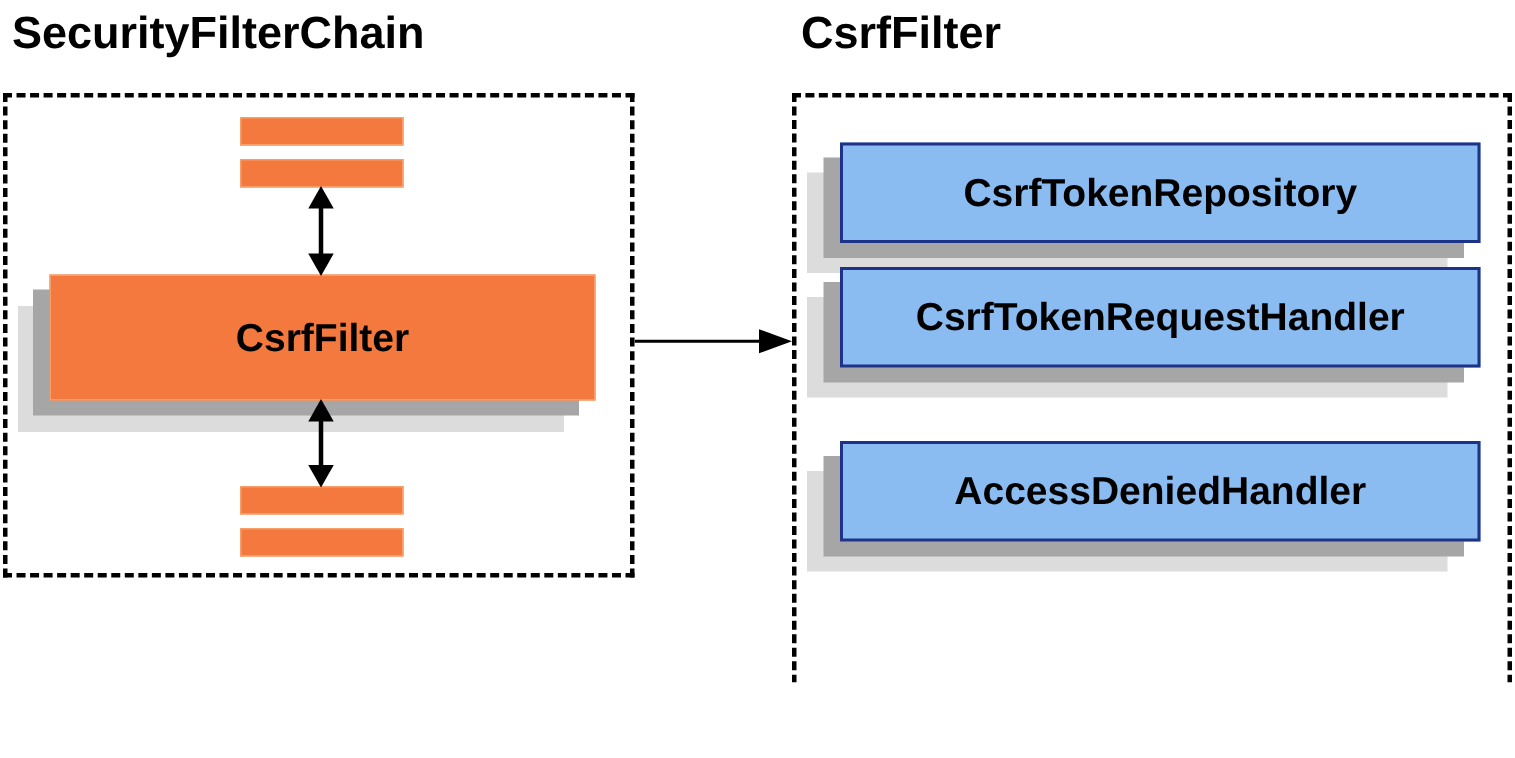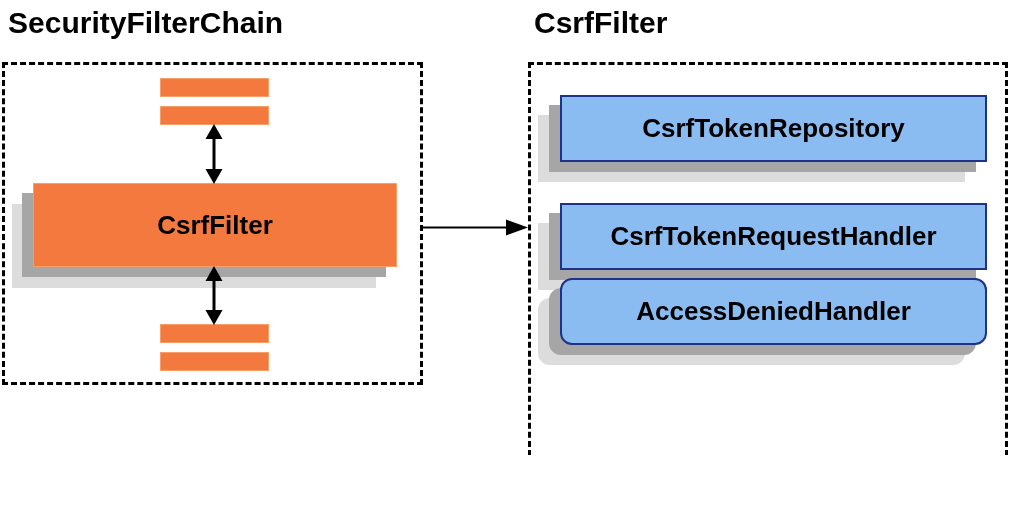--- a/index.html
+++ b/index.html
@@ -91,22 +91,22 @@
     height: 67px;
     background: #8ABCF1;
     border: 2px solid #1E3287;
     box-sizing: border-box;
     box-shadow: -11px 10px 0 #A6A6A6, -22px 20px 0 #DCDCDC;
     display: flex;
     align-items: center;
     justify-content: center;
   }
   #component-box-0 { top: 95px; }
-  #component-box-1 { top: 203px; }
-  #component-box-2 { top: 278px; border-radius: 12px; }
+  #component-box-1 { top: 178px; }
+  #component-box-2 { top: 294px; }
   #component-box-3 { top: 394px; }
 </style>
 </head>
 <body>
 
 <div id="stage">
 
   <div id="title-left" class="panel-title">SecurityFilterChain</div>
 
   <div id="title-right" class="panel-title">CsrfFilter</div>

